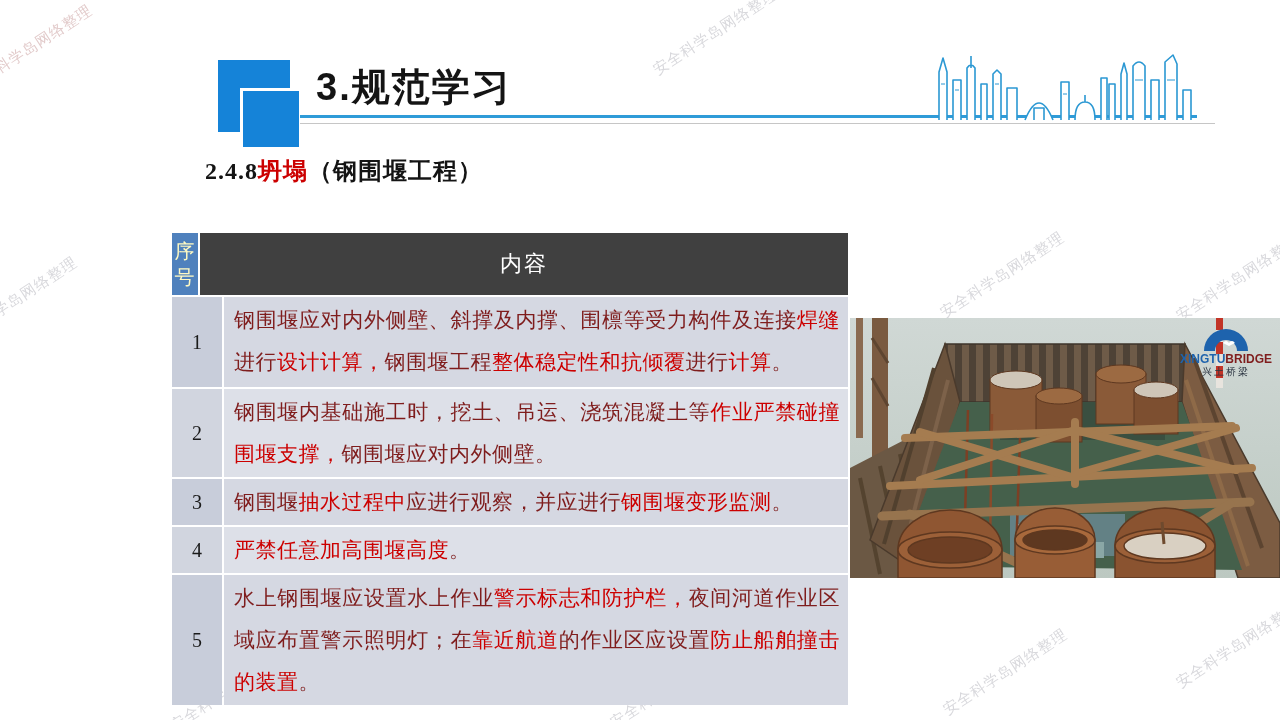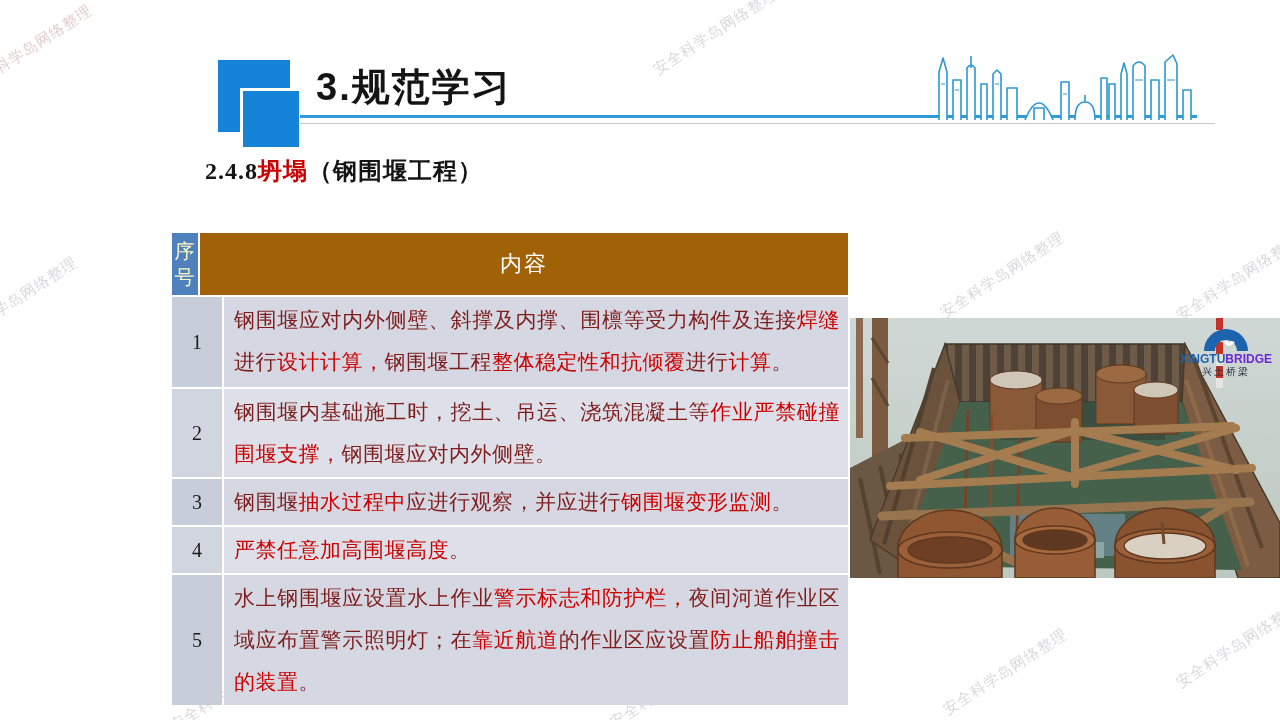--- a/index.html
+++ b/index.html
@@ -29,21 +29,21 @@
   .subtitle .hl{color:#cc0000;}
   
   .reg-table{position:absolute; left:172px; top:233px; width:676px;}
   .thead{display:flex; margin-bottom:2px;}
   .th-num{
     width:26px; min-height:62px; background:#4f81bd; color:#fef9c3; display:flex;
     align-items:center; justify-content:center; font-size:20px; letter-spacing:1px;
   }
   .th-num .stack{width:1.1em; text-align:center; line-height:26px; margin:auto;}
   .th-content{
-    flex:1; min-height:62px; background:#a16207; color:#ffffff; display:flex;
+    flex:1; min-height:62px; background:#404040; color:#ffffff; display:flex;
     align-items:center; justify-content:center; font-size:22px; letter-spacing:2px; margin-left:2px;
   }
   .trow{display:flex; margin-bottom:2px;}
   .numcell{
     width:50px; display:flex; align-items:center; justify-content:center;
     font-size:20px; color:#1a1a1a;
   }
   .contentcell{
     flex:1; margin-left:2px; padding:2px 8px 2px 10px; font-size:21px; line-height:42px;
     color:#1a1a1a; text-align:justify; letter-spacing:0.5px;
@@ -54,21 +54,21 @@
   .band-b .contentcell{background:#dde0e8;}
   .r1{min-height:90px;} .r2{min-height:84px;} .r3{min-height:42px;} .r4{min-height:42px;} .r5{min-height:126px;}
   .seg-red{color:#cc0000;}
   .seg-black{color:#7f1d1d;}
   
   .photo{position:absolute; left:850px; top:318px; width:430px; height:260px; overflow:hidden; background:#c7d0cc;}
   .bridge-logo{position:absolute; right:6px; top:8px; width:96px; text-align:center; font-family:"Liberation Sans",sans-serif;}
   .bridge-logo .fan{display:block; margin:0 auto 1px auto;}
   .logo-line1{font-size:12px; font-weight:bold; line-height:13px; white-space:nowrap;}
   .logo-line1 .xingtu{color:#1e63ad;}
-  .logo-line1 .bridge{color:#6d28d9;}
+  .logo-line1 .bridge{color:#7f1d1d;}
   .logo-line2{font-size:10px; color:#2a3340; letter-spacing:2px; line-height:11px;}
 </style>
 </head>
 <body>
 
 <div class="slide">
 
   <span class="wm wm-warm" style="left:-30px; top:78px;">安全科学岛网络整理</span>
   <span class="wm" style="left:655px;  top:62px;">安全科学岛网络整理</span>
   <span class="wm" style="left:-45px; top:330px;">安全科学岛网络整理</span>

